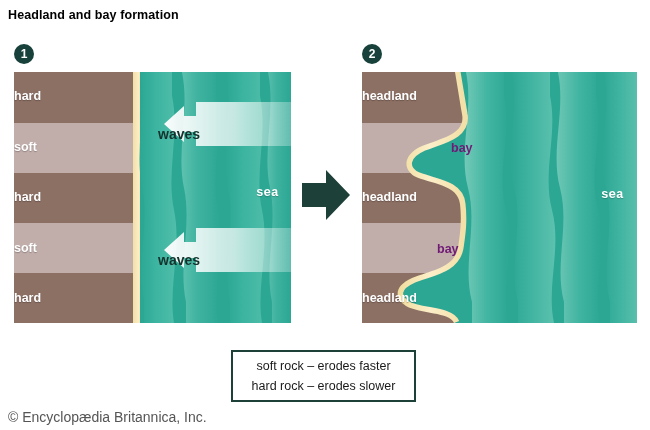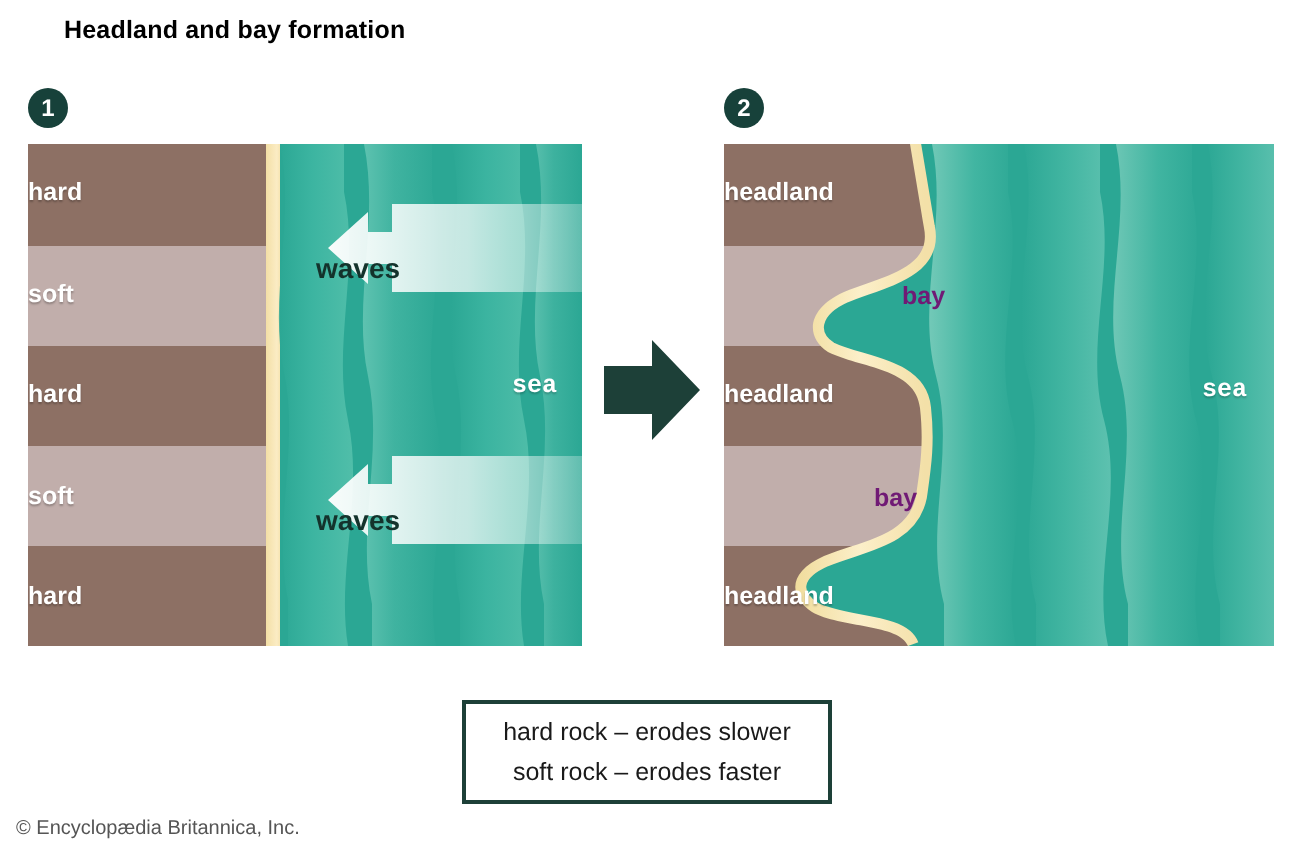--- a/index.html
+++ b/index.html
@@ -17,21 +17,20 @@
   }
 
   #figure-title {
     position: absolute;
     left: 8px;
     top: 8px;
     font-size: 12.5px;
     font-weight: bold;
     color: #000000;
     letter-spacing: 0.1px;
-    margin-left: 24px;
   }
 
   
   .step-badge {
     position: absolute;
     width: 20px;
     height: 20px;
     border-radius: 50%;
     background: #17413a;
     color: #ffffff;
@@ -139,21 +138,21 @@
     color: #1a1a1a;
     line-height: 20px;
     white-space: nowrap;
   }
 
   
   #credit {
     position: absolute;
     left: 8px;
     top: 409px;
-    font-size: 10px;
+    font-size: 14px;
     color: #555555;
   }
 </style>
 </head>
 <body>
 
 <div id="figure-title">Headland and bay formation</div>
 
 <div id="step-badge-1" class="step-badge">1</div>
 
@@ -297,17 +296,17 @@
 </div>
 
 <div class="rock-label" id="label-headland-1">headland</div>
 <div class="rock-label" id="label-headland-2">headland</div>
 <div class="rock-label" id="label-headland-3">headland</div>
 <div class="bay-label" id="label-bay-1">bay</div>
 <div class="bay-label" id="label-bay-2">bay</div>
 <div class="sea-label" id="label-sea-2">sea</div>
 
 <div id="legend-box">
+  <div class="legend-line">soft rock – erodes faster</div>
   <div class="legend-line">hard rock – erodes slower</div>
-  <div class="legend-line">soft rock – erodes faster</div>
 </div>
 
 <div id="credit">© Encyclopædia Britannica, Inc.</div>
 
 </body></html>

